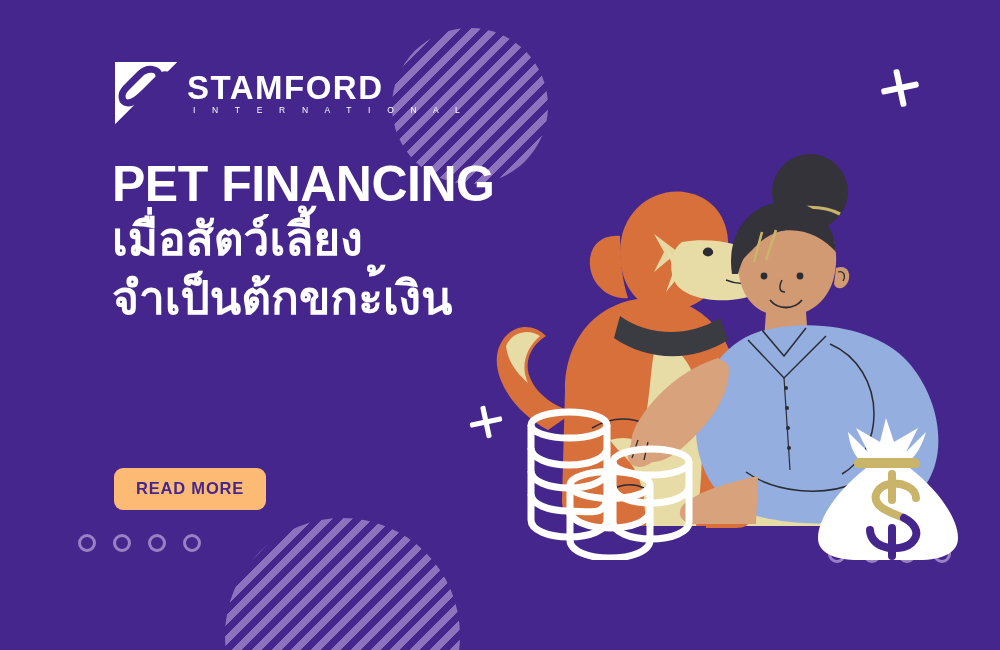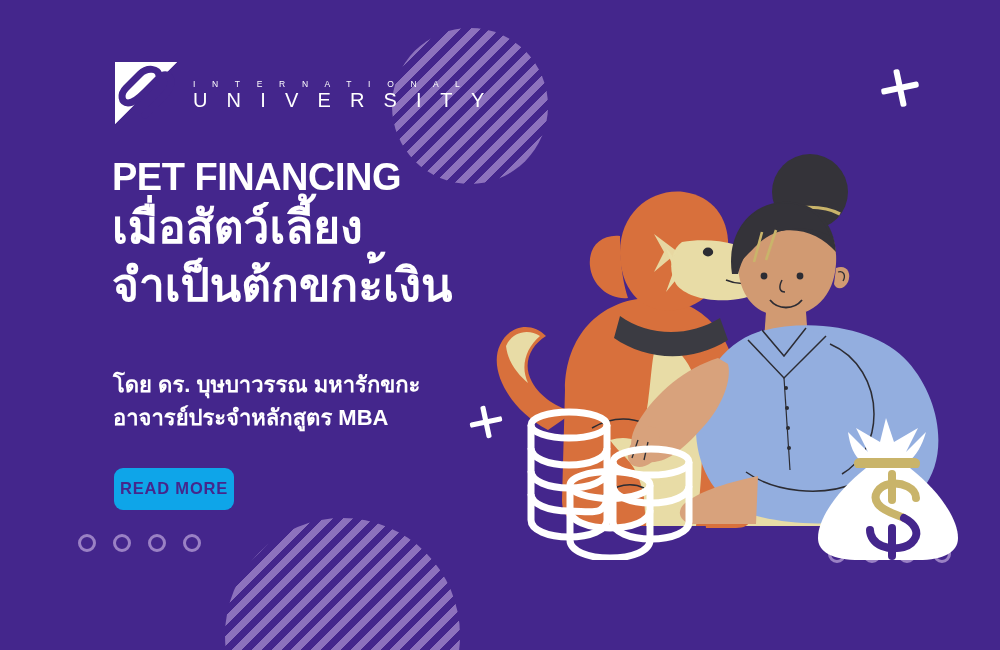--- a/index.html
+++ b/index.html
@@ -114,21 +114,21 @@
     padding-left: 6px;
   }
 
   
   #headline-block {
     position: absolute;
     left: 112px; top: 158px;
     width: 470px;
   }
   #headline-en {
-    font-size: 38px;
+    font-size: 50px;
     font-weight: bold;
     color: #ffffff;
     letter-spacing: -0.5px;
     line-height: 1.04;
     white-space: nowrap;
   }
   .headline-th {
     font-size: 46px;
     font-weight: bold;
     color: #ffffff;
@@ -146,25 +146,25 @@
     font-weight: bold;
     color: #ffffff;
     line-height: 1.5;
     white-space: nowrap;
   }
 
   
   #read-more {
     position: absolute;
     left: 114px; top: 468px;
-    background: #0ea5e9;
+    background: #fdba74;
     color: #45278c;
     border: none;
     border-radius: 9px;
-    padding: 11px 6px 12px;
+    padding: 11px 22px 12px;
     font-size: 16.5px;
     font-weight: bold;
     letter-spacing: 0.8px;
     font-family: "Liberation Sans", sans-serif;
     cursor: pointer;
   }
 
   
   #illustration {
     position: absolute;
@@ -209,35 +209,31 @@
       <path d="M62 0 L62 62 L0 62 Z" fill="#44268c"></path>
       <path d="M0 0 L0 62 L62 0 Z" fill="#ffffff"></path>
       <g fill="none" stroke="#44268c" stroke-width="7" stroke-linecap="round">
         <path d="M44 14 C44 6 32 5 25 12 L11 26 C5 32 6 41 13 41 C19 41 24 36 30 30 L44 16 C50 10 56 13 56 20 C56 27 50 33 44 39 L30 53"></path>
       </g>
       <g fill="none" stroke="#ffffff" stroke-width="2.2">
         <path d="M44 14 C44 6 32 5 25 12 L11 26 C5 32 6 41 13 41 C19 41 24 36 30 30 L44 16 C50 10 56 13 56 20 C56 27 50 33 44 39 L30 53" opacity="0"></path>
       </g>
     </svg>
     <div id="logo-words">
+      <div id="logo-stamford">STAMFORD</div>
       <div id="logo-international">I N T E R N A T I O N A L</div>
-      <div id="logo-university">U N I V E R S I T Y</div>
     </div>
   </div>
 
   <div id="headline-block">
     <div id="headline-en">PET FINANCING</div>
     <div class="headline-th">เมื่อสัตว์เลี้ยง</div>
     <div class="headline-th">จำเป็นต้กขกะ้เงิน</div>
   </div>
 
-  <div id="author-block">
-    <div class="author-line">โดย ดร. บุษบาวรรณ มหารักขกะ</div>
-    <div class="author-line">อาจารย์ประจำหลักสูตร MBA</div>
-  </div>
 
   <button id="read-more">READ MORE</button>
 
   <svg id="illustration" viewBox="0 0 500 420">
 
     <g>
       <path d="M78 290 C40 270 18 230 30 205 C40 184 62 182 76 196 C60 206 52 224 62 242 C70 257 88 268 104 272 Z" fill="#d8703c"></path>
       <path d="M36 206 C42 192 58 188 70 196 C56 208 50 226 58 243 C50 236 38 224 36 206 Z" fill="#e8dca6"></path>
     </g>
 

